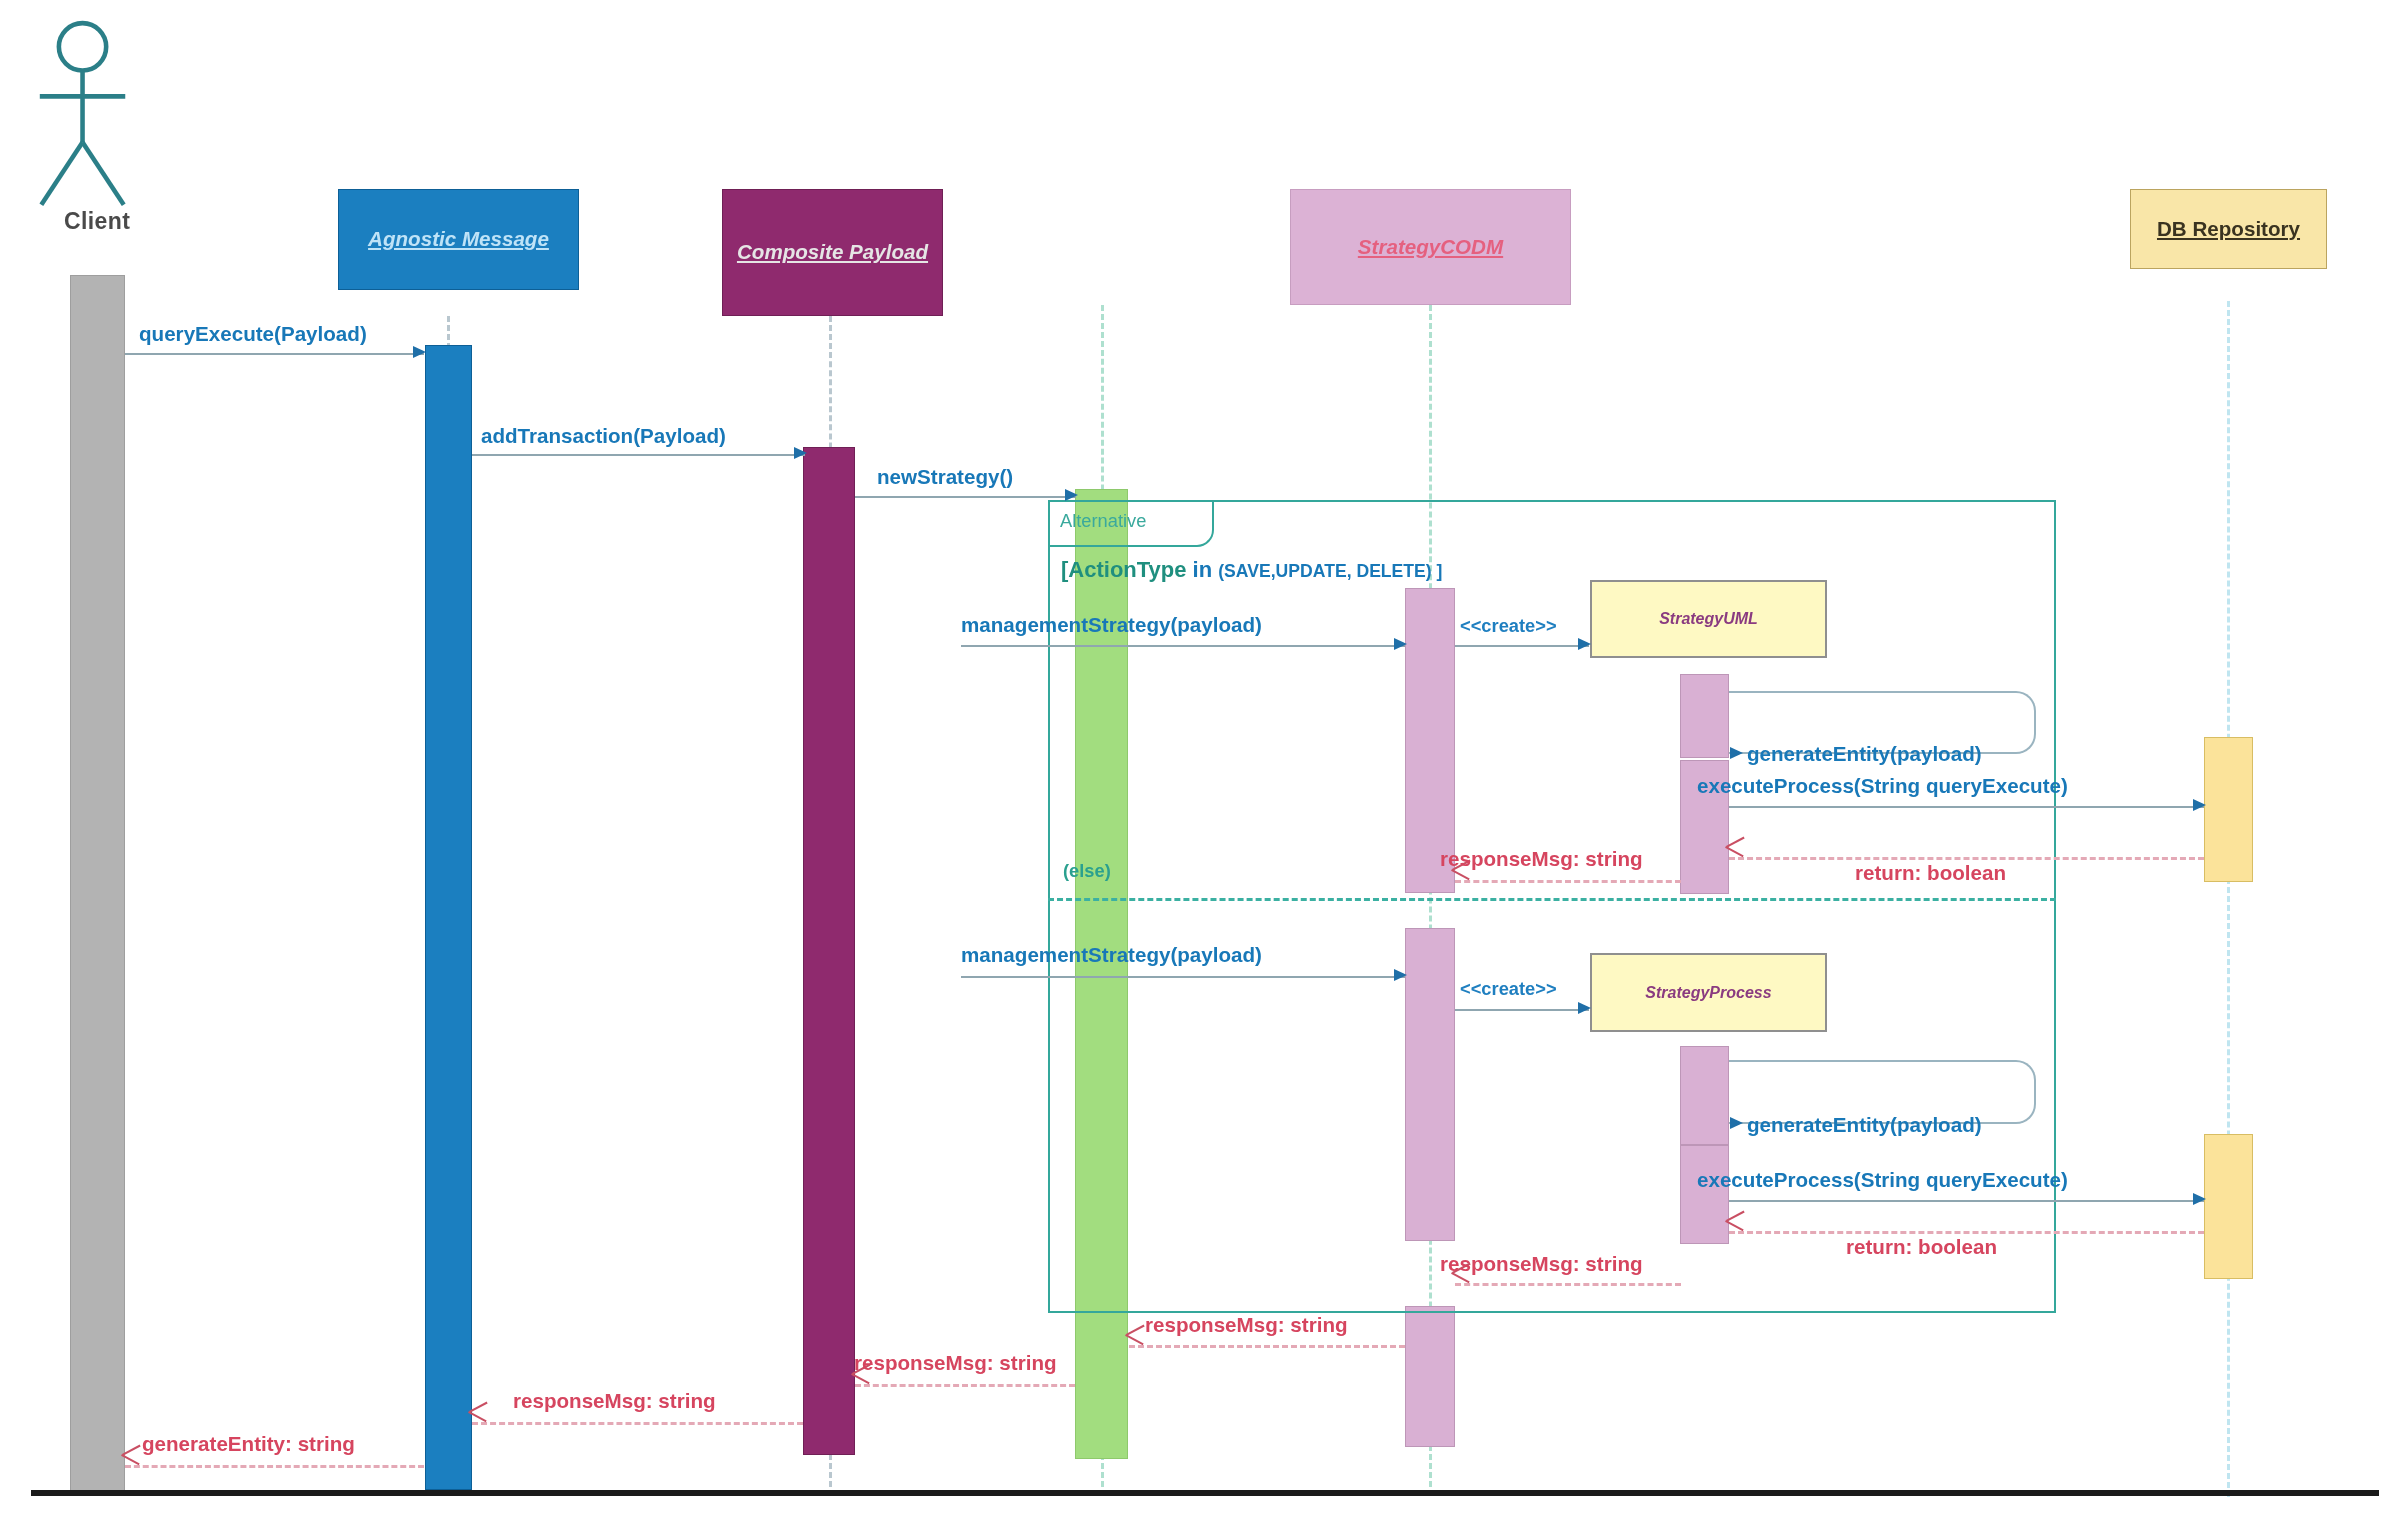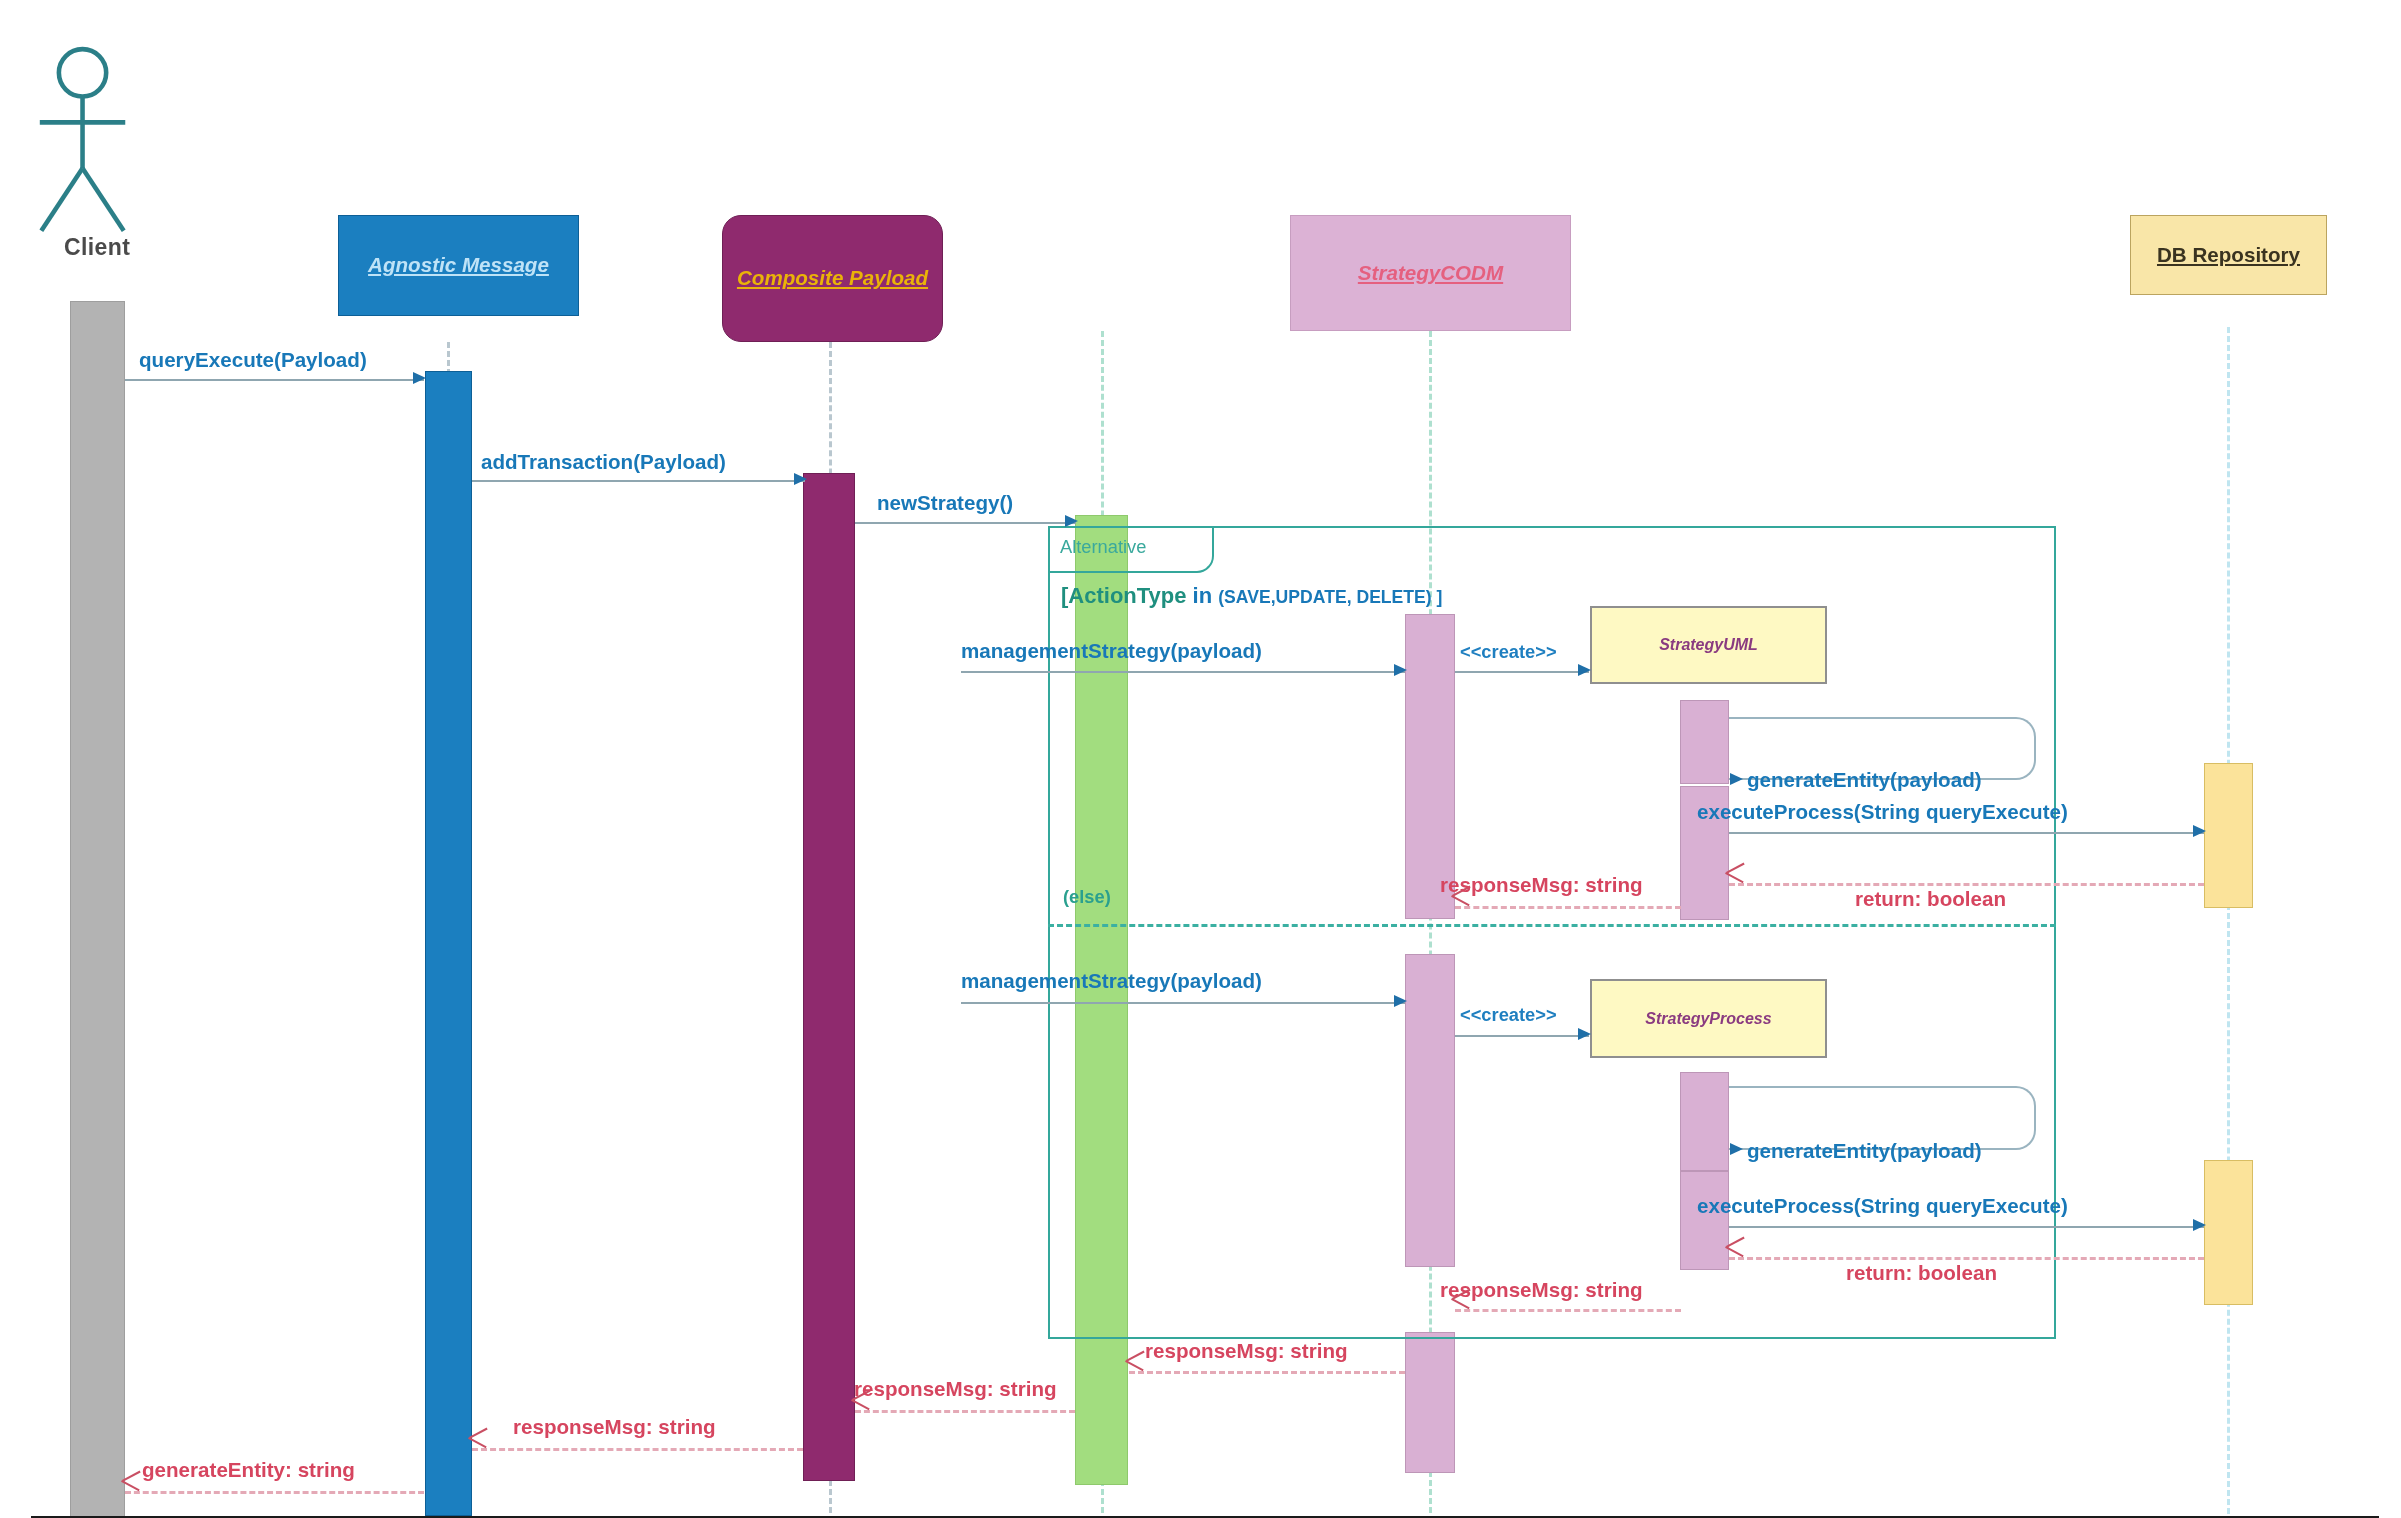--- a/index.html
+++ b/index.html
@@ -1,39 +1,39 @@
 <!DOCTYPE html>
 <html style="font-size:12.2px"><head>
 <meta charset="utf-8">
 <style>
   html,body{margin:0;padding:0;background:#ffffff;}
   body{
     width:2401px;height:1519px;position:relative;overflow:hidden;
     font-family:"Liberation Sans", sans-serif;
     -webkit-font-smoothing:antialiased;
   }
-  #canvas{position:absolute;inset:0;margin-top:26px;}
+  #canvas{position:absolute;inset:0;}
   .abs{position:absolute;}
 
   
   .actor-label{
     position:absolute;font-size:23px;font-weight:bold;color:#4a4a4a;
     letter-spacing:0.4px;white-space:nowrap;
   }
 
   
   .head{
     position:absolute;display:flex;align-items:center;justify-content:center;
     text-align:center;box-sizing:border-box;
     font-size:20.6px;font-weight:bold;font-style:italic;
     text-decoration:underline;line-height:1.18;padding:3.1px 6.1px;
     border:1.5px solid rgba(0,0,0,.35);
   }
   .head.agnostic{background:#1b7fc0;border-color:#0d5f96;color:#bfe3f7;}
-  .head.composite{background:#8f2a6e;border-color:#6f1f55;color:#eab308;border-radius:19px;}
+  .head.composite{background:#8f2a6e;border-color:#6f1f55;color:#e5e5e5;}
   .head.context{background:#a2dd7f;border-color:#8ec96c;color:#2f9b53;}
   .head.strategy{background:#dcb2d5;border-color:#c79dc0;color:#e5607f;}
   .head.dbrepo{background:#f9e6a8;border-color:#bba45f;color:#3a3320;font-style:normal;}
 
   
   .lifeline{position:absolute;width:0;border-left:3.1px dashed #b9c7cf;}
   .lifeline.greenish{border-left-color:#aee0cf;}
   .lifeline.yellowish{border-left-color:#bfe5f0;}
 
   

